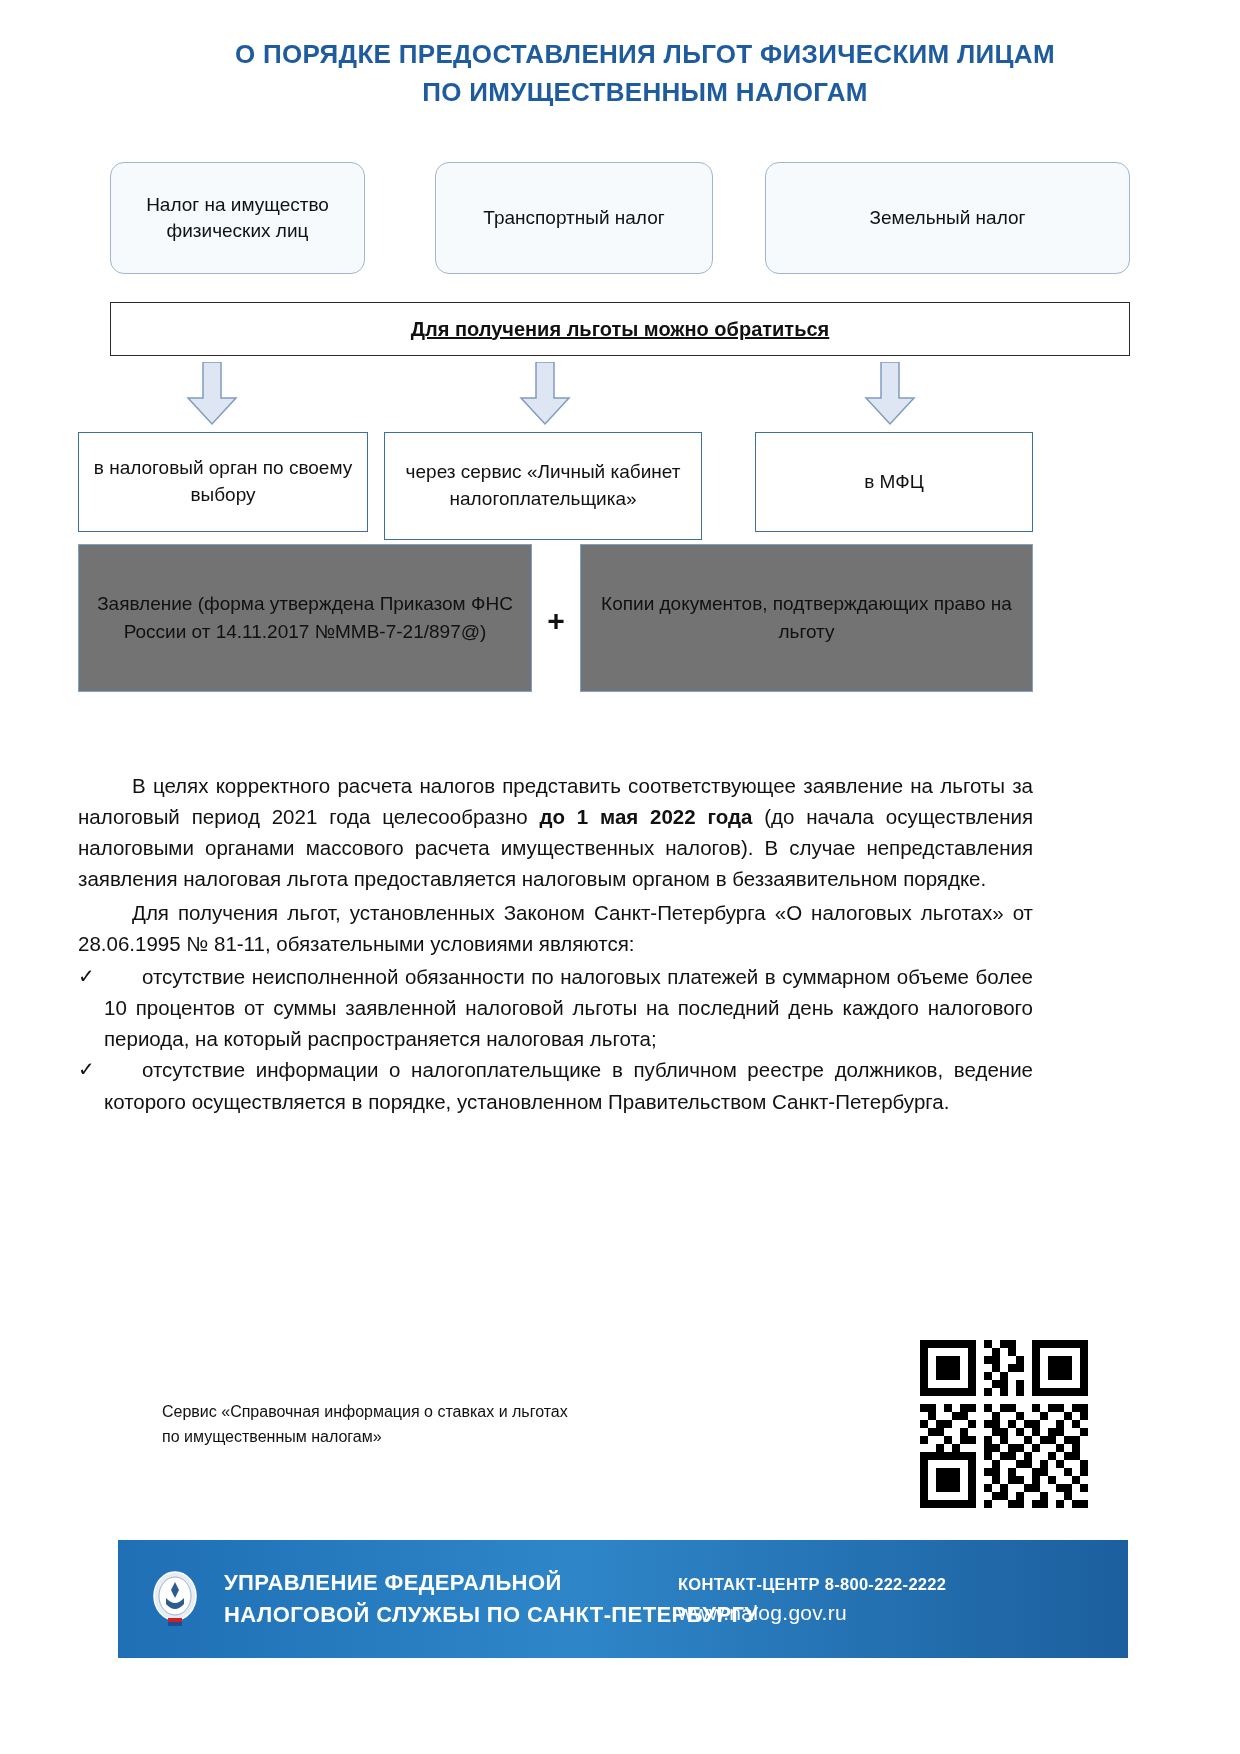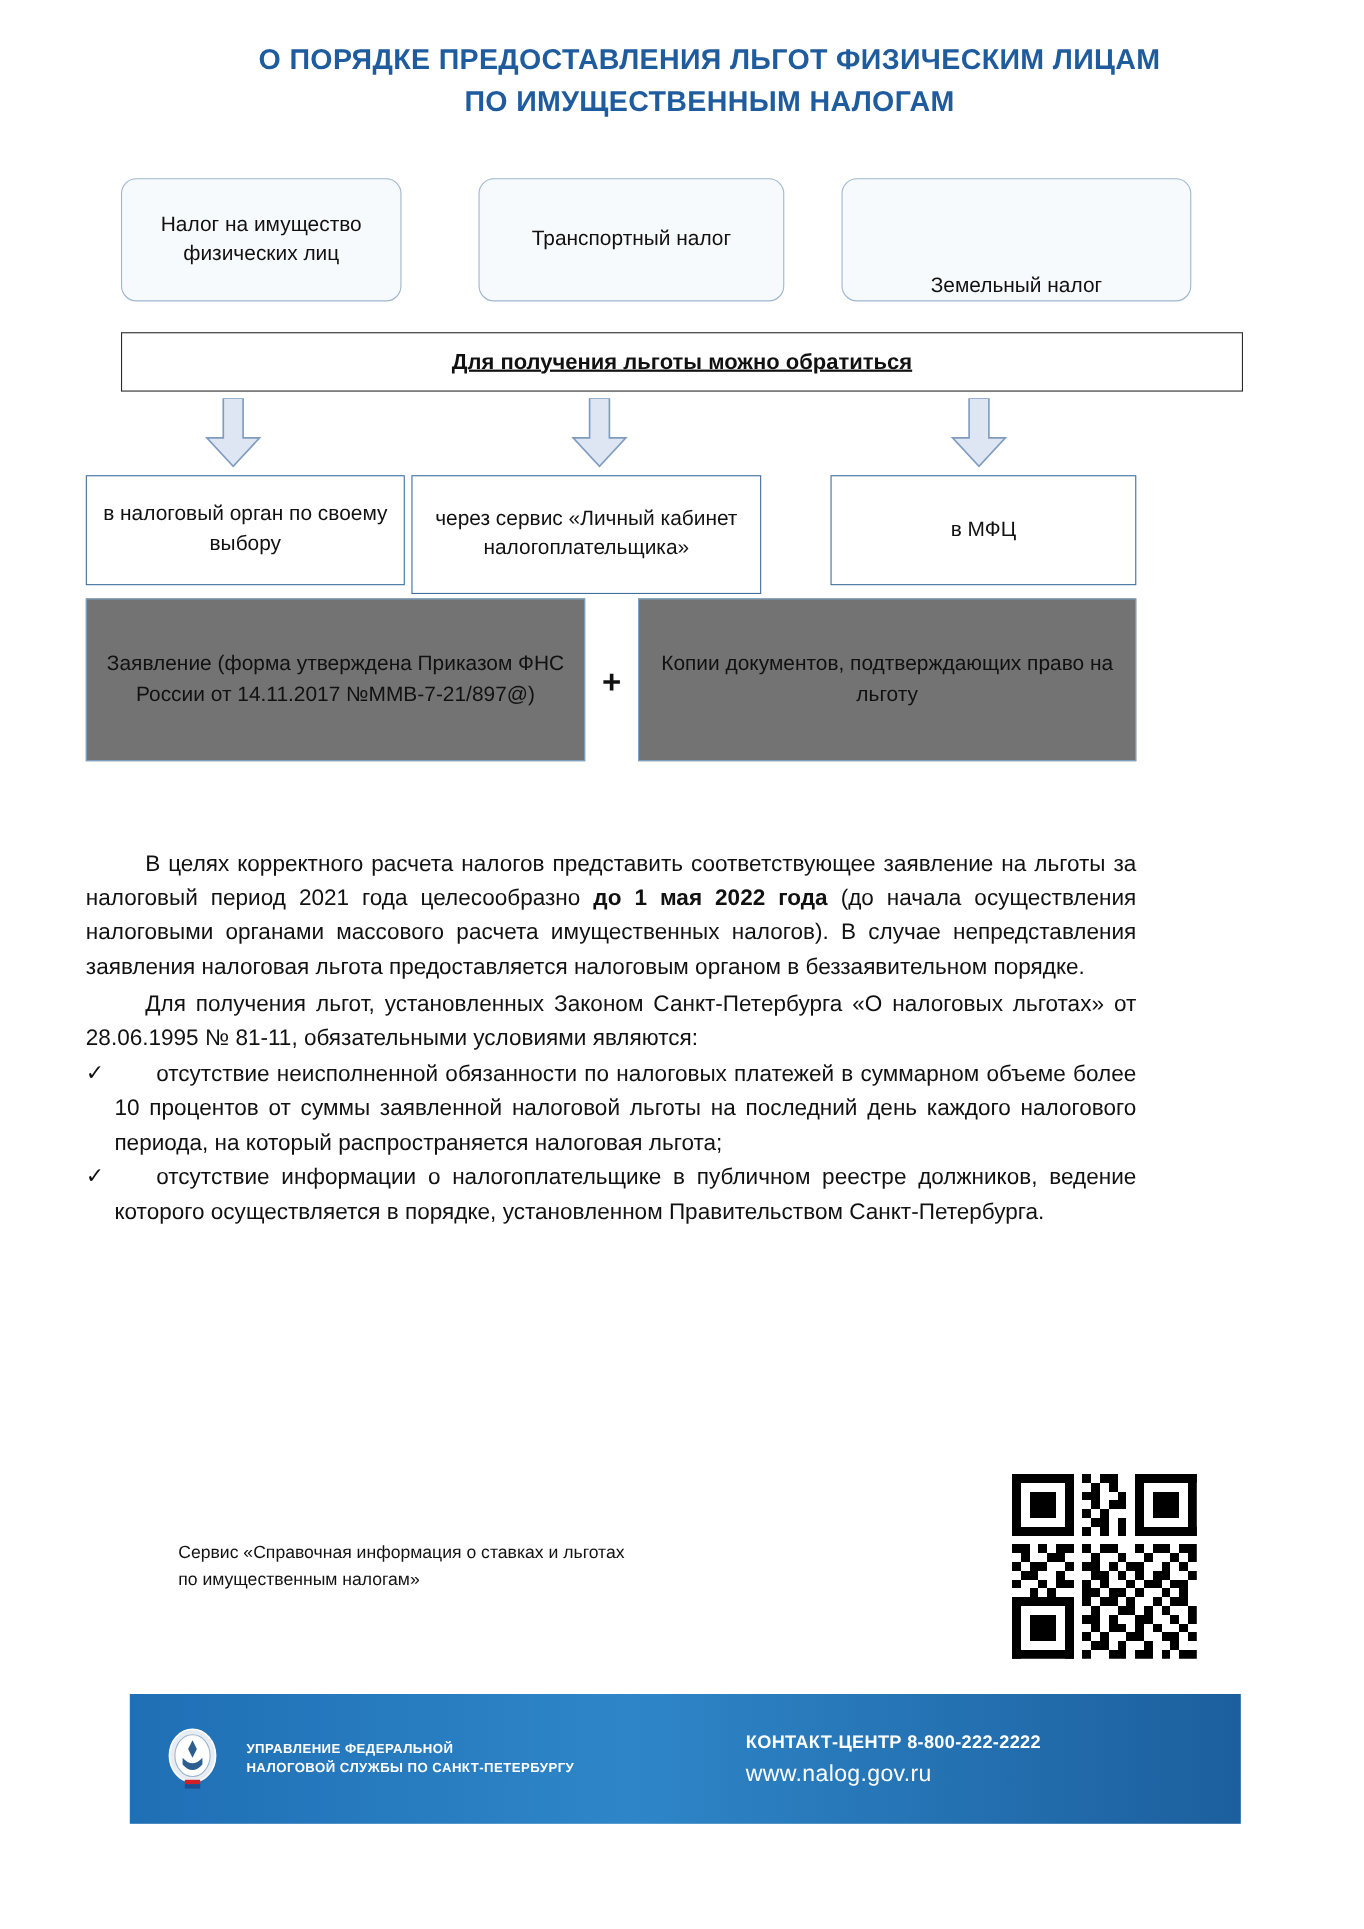--- a/index.html
+++ b/index.html
@@ -58,21 +58,21 @@
     align-items: center;
     justify-content: center;
     text-align: center;
     font-size: 19px;
     line-height: 1.35;
     color: #111;
     padding: 0 12px;
   }
   .tax-box.b1 { left: 0px;   width: 255px; align-items: center; }
   .tax-box.b2 { left: 325px; width: 278px; }
-  .tax-box.b3 { left: 655px; width: 318px; align-items: flex-end; }
+  .tax-box.b3 { left: 655px; width: 365px; }
 
   
   .banner {
     position: absolute;
     top: 302px;
     left: 110px;
     width: 1020px;
     height: 54px;
     box-sizing: border-box;
     border: 1px solid #2b2b2b;
@@ -107,21 +107,21 @@
     display: flex;
     align-items: center;
     justify-content: center;
     text-align: center;
     font-size: 19px;
     line-height: 1.4;
     padding: 0 10px;
     color: #111;
   }
   .channel.c1 { left: 78px;  width: 290px; height: 100px; }
-  .channel.c2 { left: 374px; width: 318px; height: 108px; }
+  .channel.c2 { left: 384px; width: 318px; height: 108px; }
   .channel.c3 { left: 755px; width: 278px; height: 100px; }
 
   
   .doc {
     position: absolute;
     top: 544px;
     box-sizing: border-box;
     border: 1px solid #7fa3c4;
     background: #737373;
     display: flex;
@@ -213,21 +213,21 @@
     color: #ffffff;
   }
   .footer .emblem {
     width: 62px;
     height: 62px;
     margin-left: 26px;
     margin-right: 18px;
     flex: 0 0 62px;
   }
   .footer .org {
-    font-size: 12px;
+    font-size: 22px;
     font-weight: bold;
     line-height: 1.45;
     letter-spacing: 0.4px;
   }
   .footer .contact {
     position: absolute;
     left: 560px;
     top: 32px;
     font-size: 16.5px;
     font-weight: bold;

